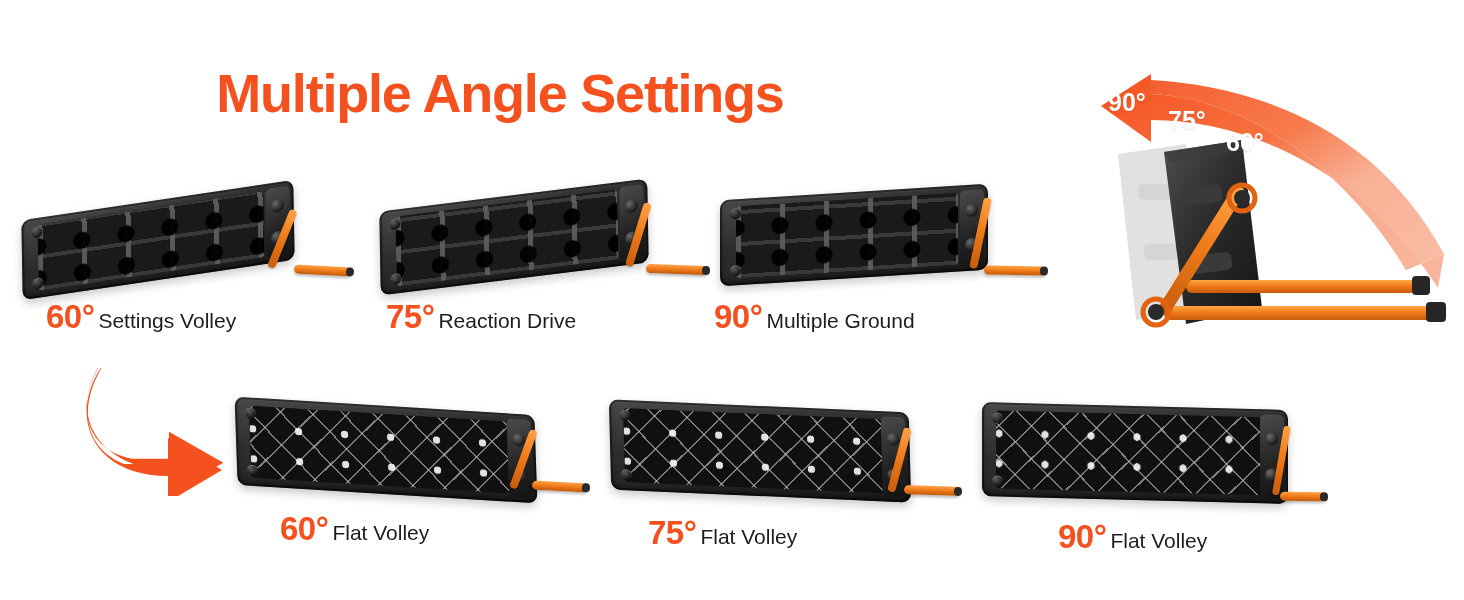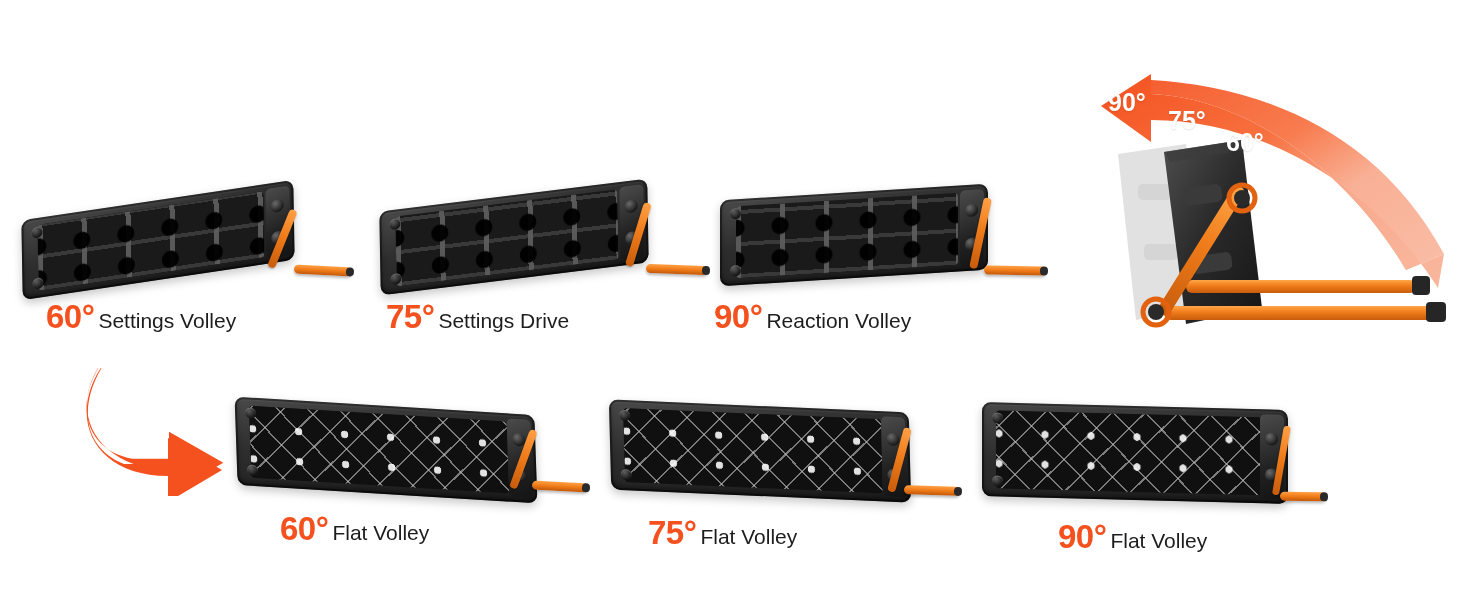--- a/index.html
+++ b/index.html
@@ -182,20 +182,21 @@
     font-family: "Liberation Sans", sans-serif;
     text-shadow: 0 1px 2px rgba(0,0,0,.12);
     white-space: nowrap;
   }
 </style>
 </head>
 <body>
 
 <div id="infographic">
 
+  <div class="title">Multiple Angle Settings</div>
 
   <div class="cell" style="left:14px; top:178px; width:340px;">
     <div class="board-stage">
       <div class="board" style="left:8px; top:22px; width:272px; height:80px; transform: skewY(-7.5deg) rotate(-1deg);">
         <div class="face">
           <div class="hexgrid"></div>
         </div>
         <div class="endcap">
           <i style="top:12px"></i>
             <i style="top:44px"></i>
@@ -225,21 +226,21 @@
         </div>
         <div class="corner" style="left:10px;top:9px"></div>
         <div class="corner" style="left:10px;bottom:9px"></div>
         <div class="rim"></div>
       </div>
       <div class="leg" style="left:272px; top:30px; width:8px; height:66px; transform: rotate(17deg); transform-origin: top center;"></div>
       <div class="leg-foot" style="left:274px; top:92px; width:62px; transform: rotate(2deg);"></div>
     </div>
     <div class="caption" style="left:14px; top:127px;">
       <span class="deg">75°</span>
-      <span class="lbl">Settings Drive</span>
+      <span class="lbl">Reaction Drive</span>
     </div>
   </div>
 
   <div class="cell" style="left:712px; top:170px; width:330px;">
     <div class="board-stage">
       <div class="board" style="left:8px; top:22px; width:268px; height:86px; transform: skewY(-3.5deg);">
         <div class="face">
           <div class="hexgrid"></div>
         </div>
         <div class="endcap">
@@ -248,21 +249,21 @@
         </div>
         <div class="corner" style="left:10px;top:9px"></div>
         <div class="corner" style="left:10px;bottom:9px"></div>
         <div class="rim"></div>
       </div>
       <div class="leg" style="left:272px; top:28px; width:8px; height:72px; transform: rotate(12deg); transform-origin: top center;"></div>
       <div class="leg-foot" style="left:272px; top:96px; width:62px; transform: rotate(1deg);"></div>
     </div>
     <div class="caption" style="left:2px; top:130px;">
       <span class="deg">90°</span>
-      <span class="lbl">Reaction Volley</span>
+      <span class="lbl">Multiple Ground</span>
     </div>
   </div>
 
   <div class="diagram">
     <svg width="418" height="275" viewBox="0 0 418 275">
       <defs>
         <linearGradient id="arcGrad" x1="1" y1="1" x2="0" y2="0">
           <stop offset="0%" stop-color="#f9b79e"></stop>
           <stop offset="38%" stop-color="#f8a98c"></stop>
           <stop offset="62%" stop-color="#f7703f"></stop>

